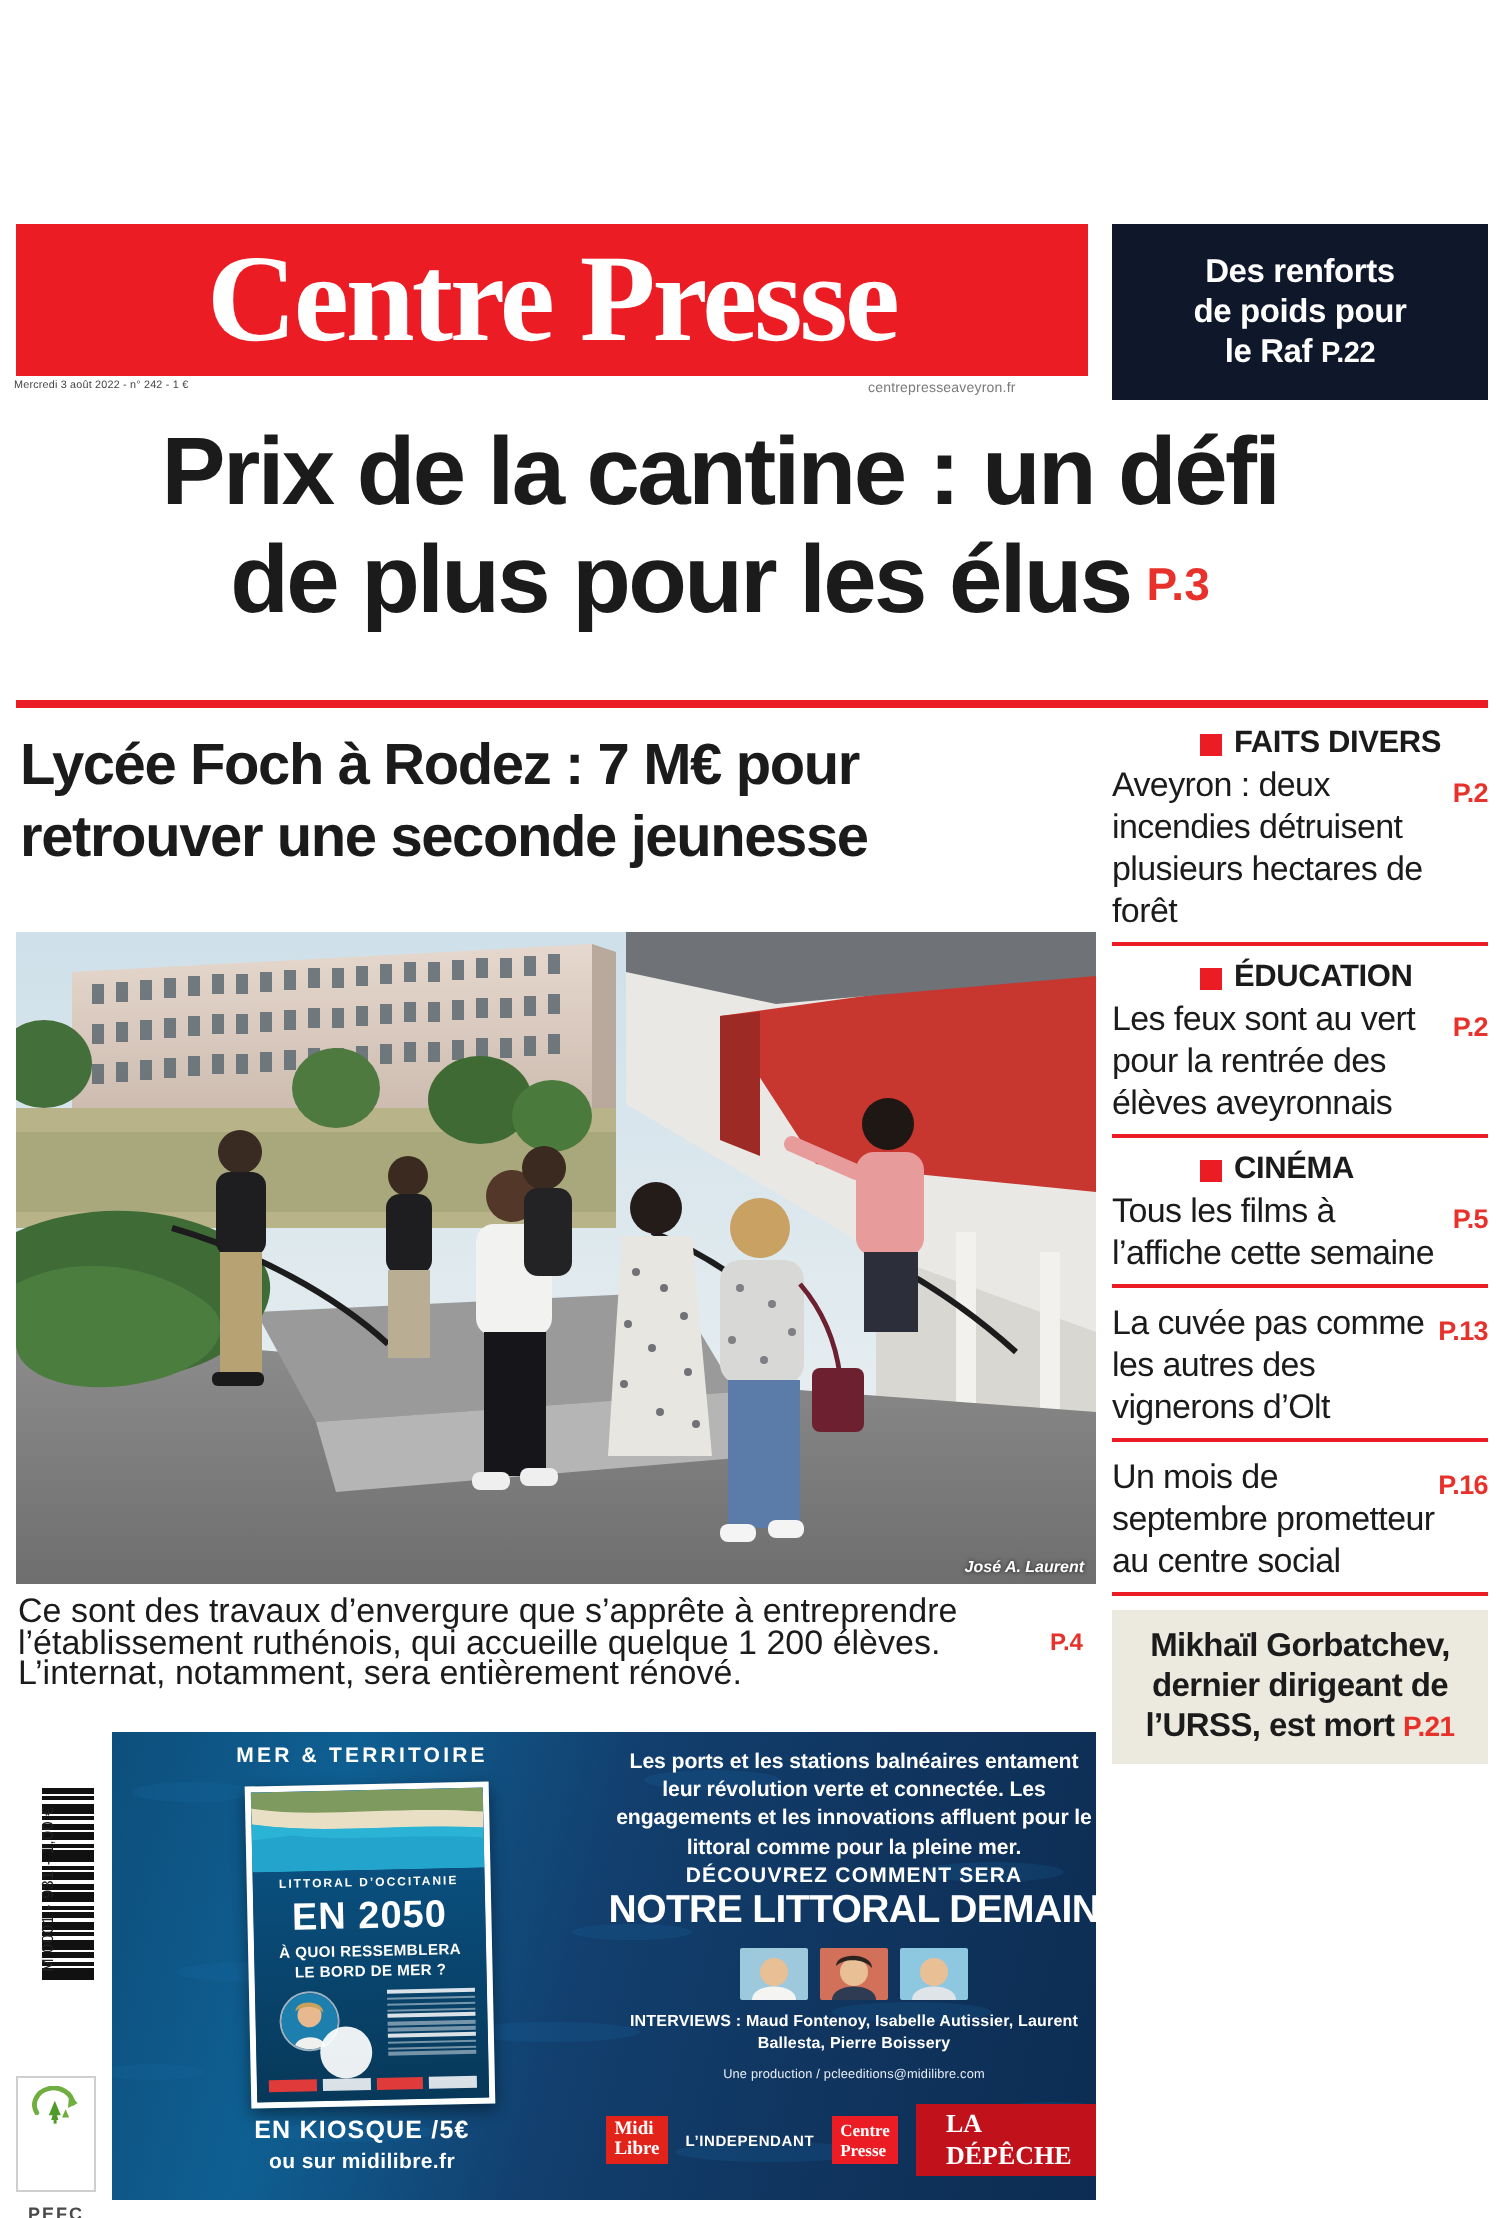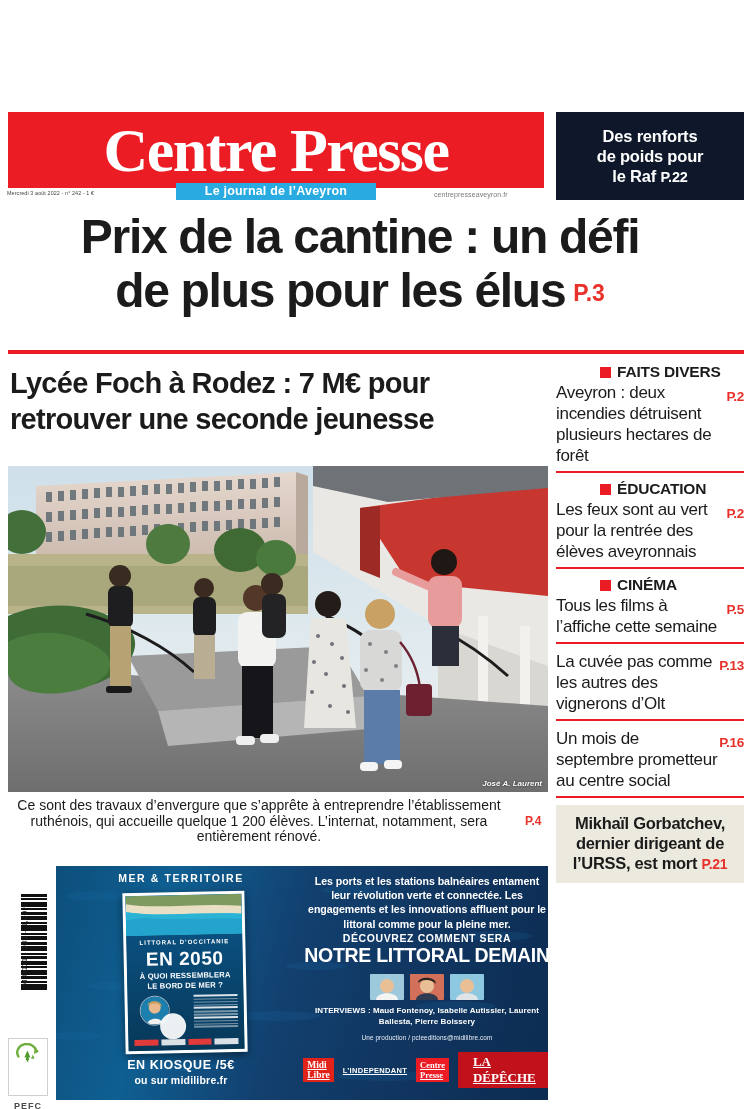--- a/index.html
+++ b/index.html
@@ -86,21 +86,21 @@
     position:absolute;left:8px;top:466px;width:540px;height:326px;
     overflow:hidden;background:#8a9aa5;
   }
   .photo svg{display:block;}
   .photo-credit{
     position:absolute;right:6px;bottom:4px;color:#fff;font-size:8px;
     font-style:italic;font-weight:bold;text-shadow:0 0 2px rgba(0,0,0,.8);
   }
   .caption{
     position:absolute;left:9px;top:798px;width:500px;
-    font-size:14px;line-height:15.5px;color:#1b1b1b;text-align:center;
+    font-size:17px;line-height:15.5px;color:#1b1b1b;
   }
   .caption-pg{position:absolute;left:525px;top:814px;color:#e8312a;font-weight:bold;font-size:12px;}
 
   
   .sidebar{position:absolute;left:556px;top:363px;width:188px;}
   .brief{position:relative;padding-bottom:5px;margin-bottom:7px;border-bottom:2px solid #ec1c24;}
   .brief:last-of-type{border-bottom:2px solid #ec1c24;}
   .brief-kicker{
     display:flex;align-items:center;gap:6px;
     font-size:15.5px;font-weight:bold;color:#1b1b1b;letter-spacing:-0.2px;
@@ -190,38 +190,37 @@
   .ad-faces{position:absolute;left:250px;top:108px;width:242px;display:flex;justify-content:center;gap:6px;}
   .ad-faces div{width:34px;height:26px;overflow:hidden;border-radius:1px;}
   .ad-interviews{
     position:absolute;left:250px;top:140px;width:242px;text-align:center;
     font-size:8px;line-height:10.5px;font-weight:bold;letter-spacing:0.1px;
   }
   .ad-prod{
     position:absolute;left:250px;top:168px;width:242px;text-align:center;
     font-size:6.4px;letter-spacing:0.1px;color:#e8eef5;
   }
-  .ad-brands{position:absolute;left:250px;top:186px;width:242px;display:flex;justify-content:center;align-items:center;gap:9px;text-decoration:underline;}
+  .ad-brands{position:absolute;left:250px;top:186px;width:242px;display:flex;justify-content:center;align-items:center;gap:9px;}
   .bl{font-size:9px;font-weight:bold;color:#fff;}
   .bl.red{background:#e2231a;color:#fff;padding:2px 4px;font-family:"Liberation Serif",serif;font-size:9.5px;}
   .bl.plain{letter-spacing:0.3px;font-size:7.5px;}
   .bl.cp{background:#ec1c24;padding:2px 4px;font-family:"Liberation Serif",serif;font-size:8.5px;}
   .bl.dep{background:#c1121c;padding:2px 15px;font-family:"Liberation Serif",serif;font-size:13px;}
   .ad-bottomline{position:absolute;left:0;right:0;bottom:0;height:4px;background:#fff;}
 </style>
 </head>
 <body>
 
 <div class="page">
 
 
   <div class="masthead">
     <div class="masthead-title">Centre Presse</div>
   </div>
-  <div class="tagline">Le journal de l’Aveyron</div>
   <div class="dateline">Mercredi 3 août 2022 - n° 242 - 1 €</div>
   <div class="siteurl">centrepresseaveyron.fr</div>
 
   <div class="promo-blue">
     <div>
       <span>Des renforts</span><br>
       <span>de poids pour</span><br>
       <span>le Raf</span>
       <span class="pg">P.22</span>
     </div>

